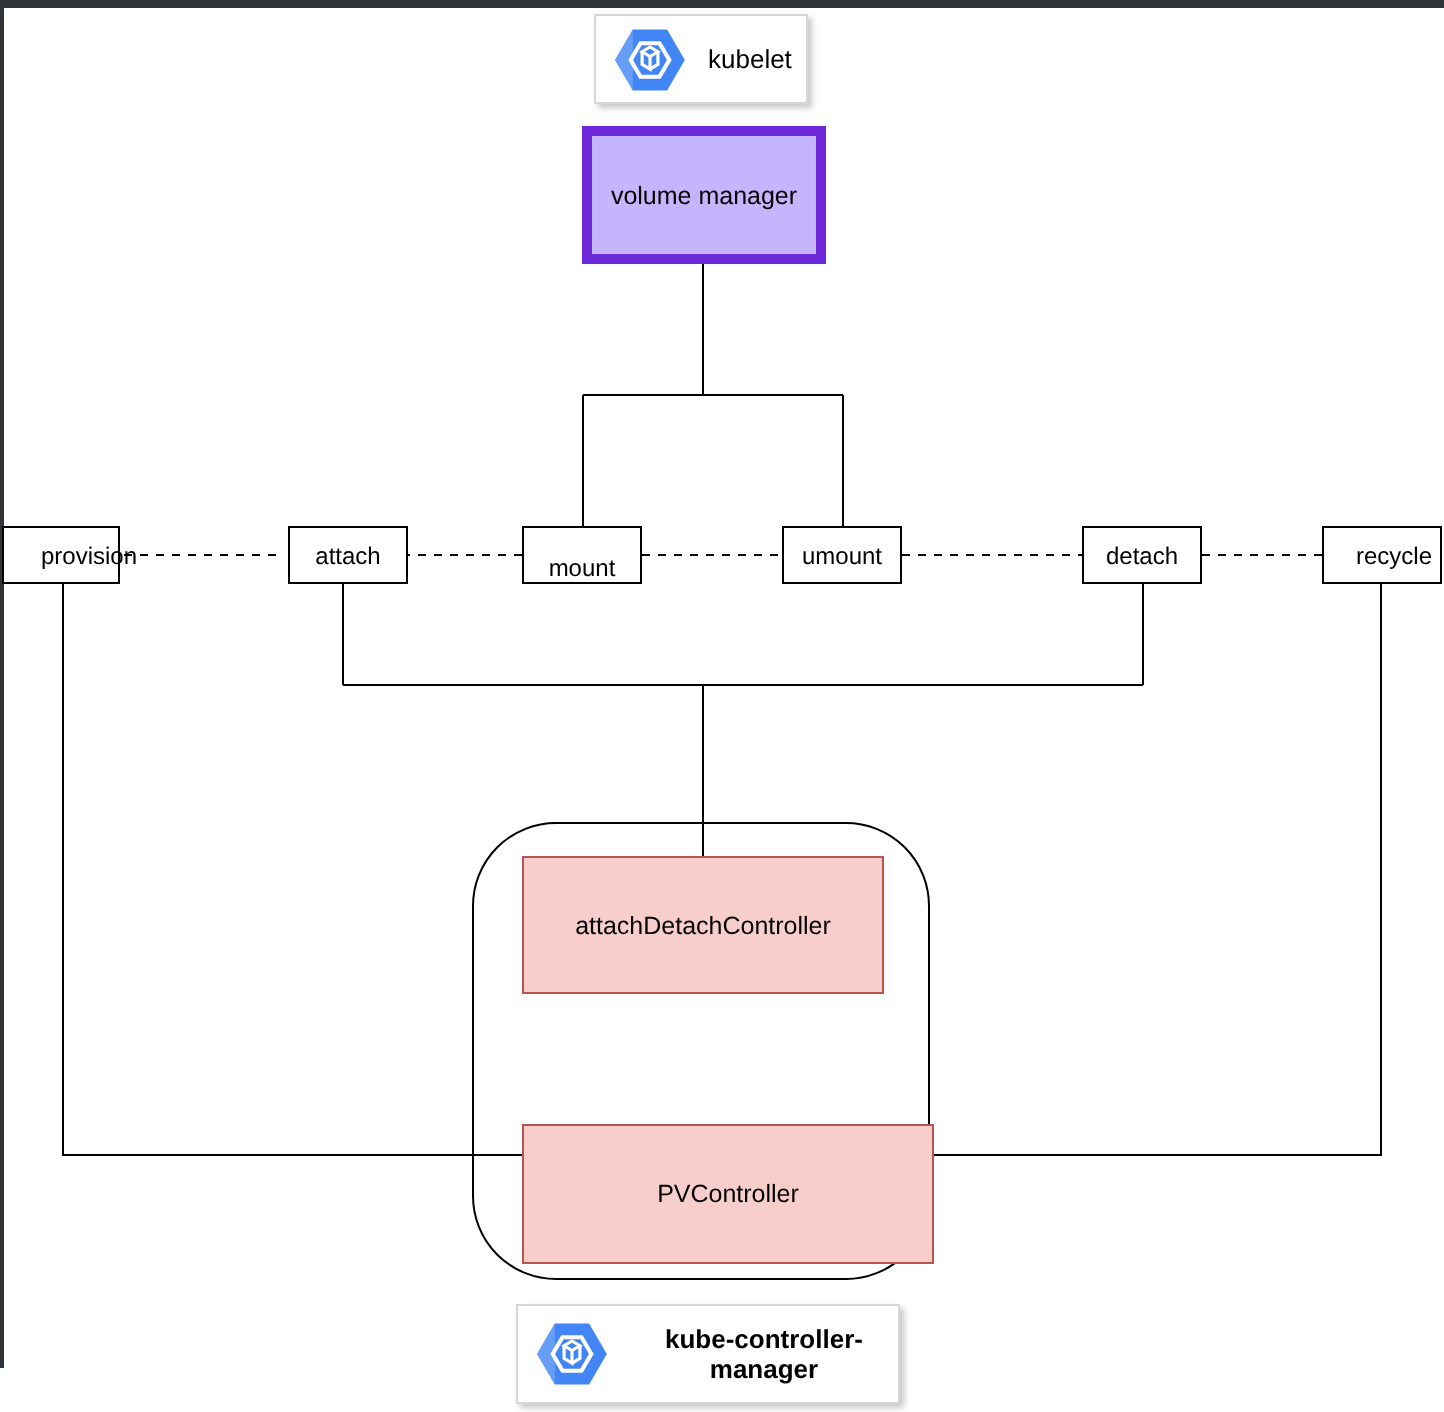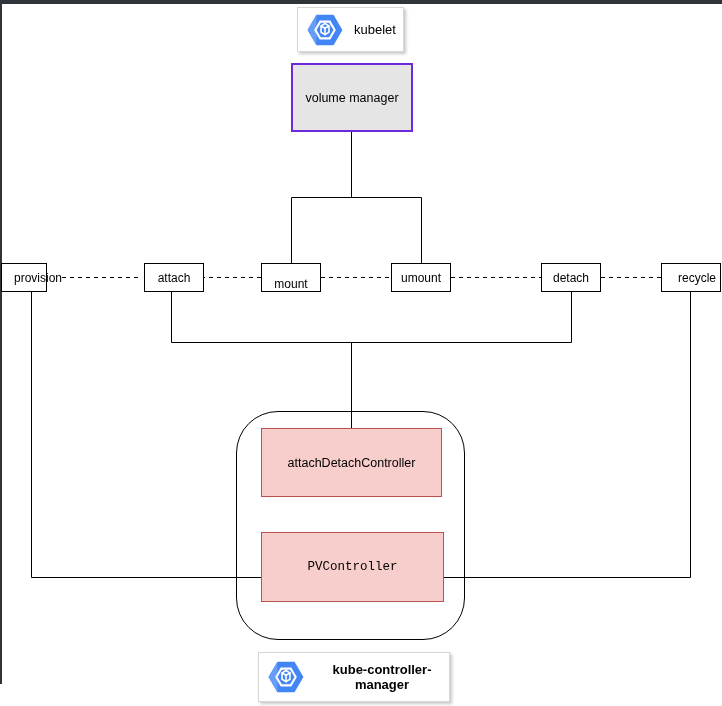--- a/index.html
+++ b/index.html
@@ -12,43 +12,43 @@
 
   svg.wires { position: absolute; left: 0; top: 0; z-index: 1; }
 
   .node { position: absolute; z-index: 2; display: flex; align-items: center; justify-content: center;
     font-size: 12.5px; color: #000; text-align: center; }
 
   .shadow-card { background: #ffffff; border: 1px solid #d7d7d7;
     box-shadow: 2px 2px 3px rgba(0,0,0,0.22); justify-content: flex-start; gap: 10px; padding-left: 8px; }
   .shadow-card .label { font-size: 13px; }
 
-  .blue-box   { background: #e5e5e5; border: 2px solid #6d28d9; }
+  .blue-box   { background: #c4b5fd; border: 5px solid #6d28d9; }
   .pink-box   { background: #f8cecc; border: 1px solid #b85450; z-index: 3; }
   .op-box     { background: #ffffff; border: 1px solid #000000; font-size: 12px; }
 
   .rounded-group { position: absolute; z-index: 2; background: transparent;
     border: 1px solid #000000; border-radius: 42px; }
 
   .icon-wrap { width: 38px; height: 38px; flex: 0 0 38px; display: flex;
     align-items: center; justify-content: center; }
 
   #kubelet        { left: 297px; top: 7px;  width: 107px; height: 45px; }
   #volume-manager { left: 291px; top: 63px; width: 122px; height: 69px; }
 
-  #op-provision { left: 1px;   top: 263px; width: 46px; height: 29px; padding-left: 28px; }
+  #op-provision { left: 1px;   top: 263px; width: 59px; height: 29px; padding-left: 28px; }
   #op-attach    { left: 144px; top: 263px; width: 60px; height: 29px; }
   #op-mount     { left: 261px; top: 263px; width: 60px; height: 29px; align-items: flex-end; }
   #op-umount    { left: 391px; top: 263px; width: 60px; height: 29px; }
   #op-detach    { left: 541px; top: 263px; width: 60px; height: 29px; }
   #op-recycle   { left: 661px; top: 263px; width: 60px; height: 29px; padding-left: 12px; }
 
   #controller-group { left: 236px; top: 411px; width: 229px; height: 229px; }
   #adc { left: 261px; top: 428px; width: 181px; height: 69px; }
-  #pvc { left: 261px; top: 532px; width: 183px; height: 70px; font-family: Liberation Mono, monospace; }
+  #pvc { left: 261px; top: 562px; width: 206px; height: 70px; }
 
   #kcm { left: 258px; top: 652px; width: 192px; height: 50px; z-index: 2; font-weight: bold; }
 </style>
 </head>
 <body>
 
 <div class="stage">
 
   <div class="frame-top"></div>
   <div class="frame-left"></div>

